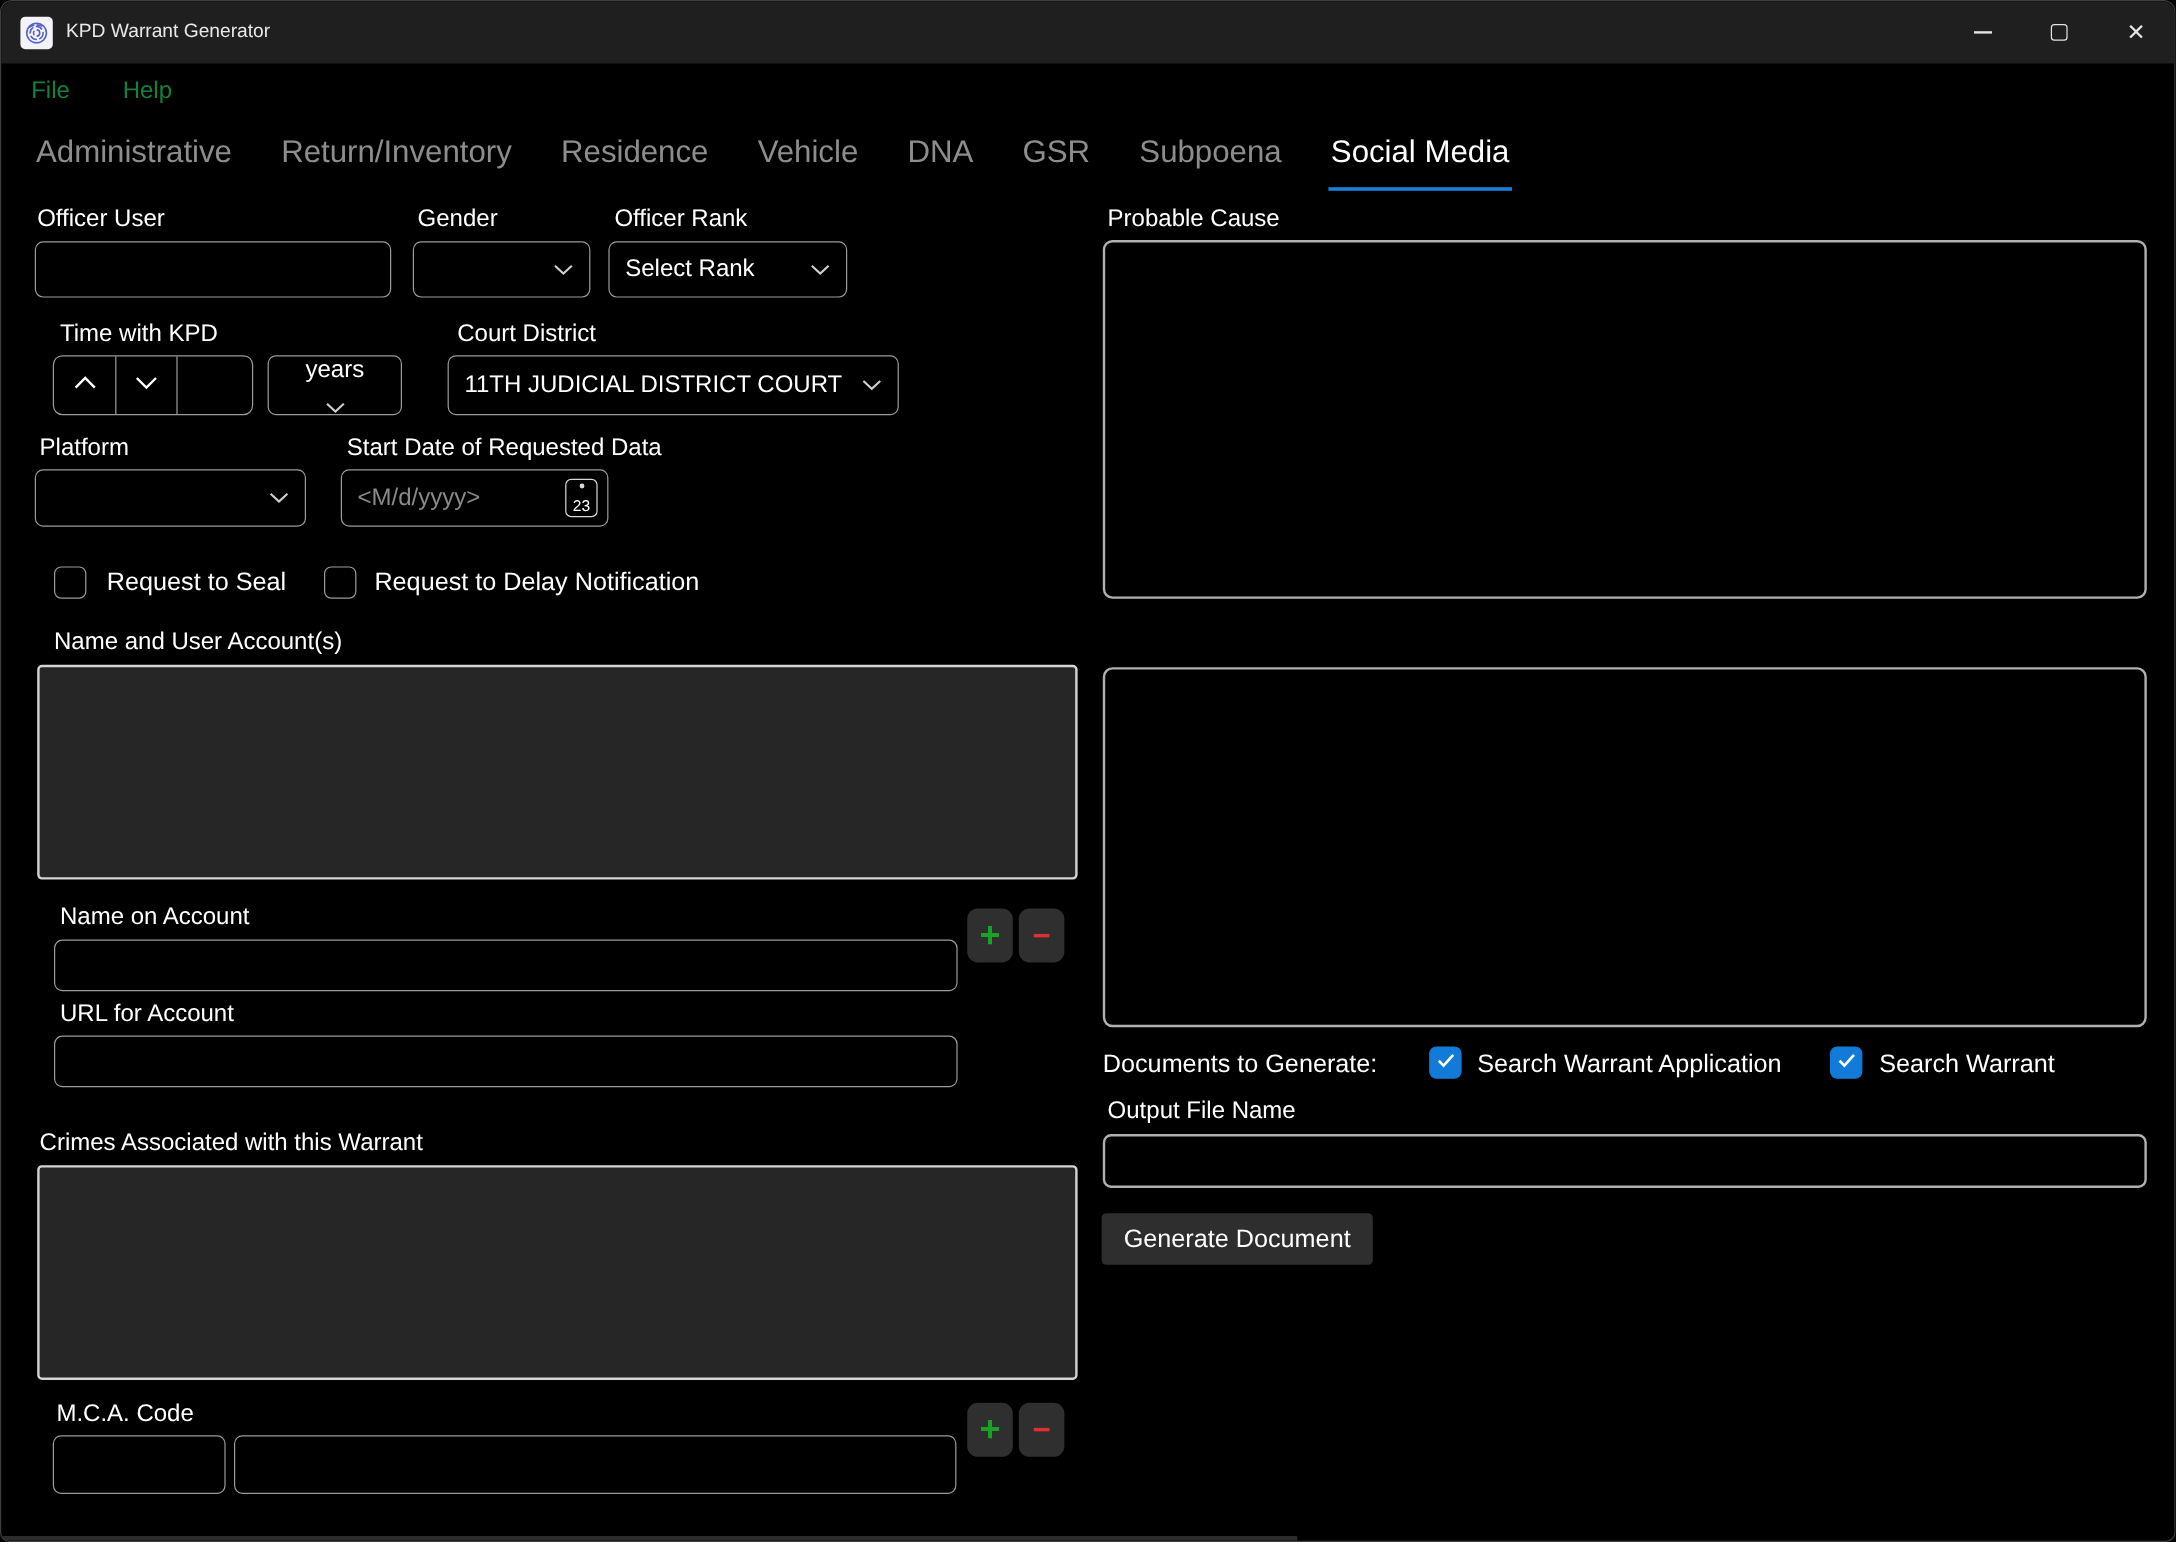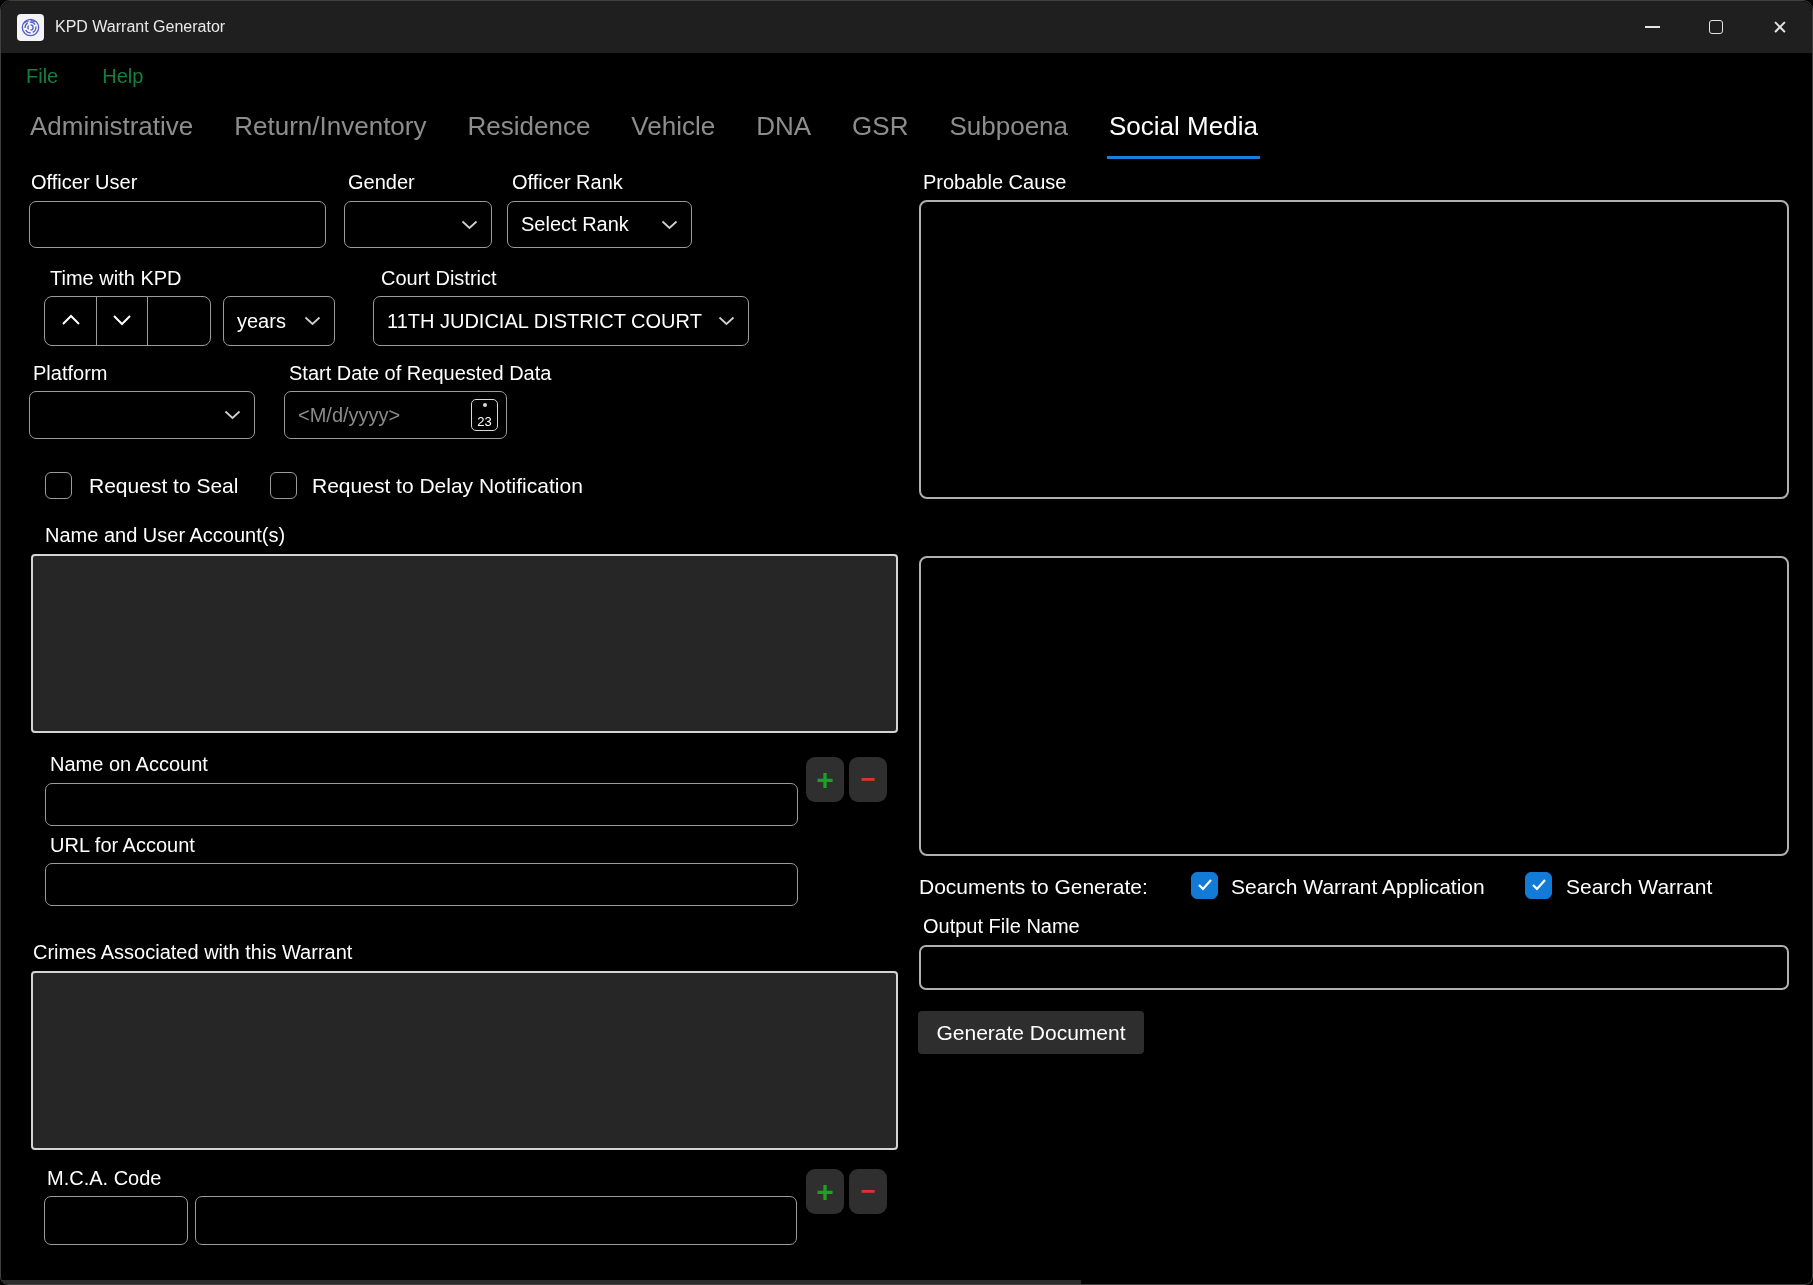--- a/index.html
+++ b/index.html
@@ -111,21 +111,21 @@
   <div class="select" style="left:343px;top:200px;width:148px;height:47px;">
     <span class="txt"></span>
     <span class="chev">
         <svg width="17" height="10">
           <polyline points="1.5,1.5 8.5,8 15.5,1.5" stroke="#cfcfcf" stroke-width="1.8" fill="none"></polyline>
         </svg>
       </span>
   </div>
 
   <span class="lbl" style="left:511px;top:170px;">Officer Rank</span>
-  <div class="select" style="left:506px;top:200px;width:185px;height:47px;">
+  <div class="select" style="left:506px;top:200px;width:199px;height:47px;">
     <span class="txt">Select Rank</span>
     <span class="chev">
         <svg width="17" height="10">
           <polyline points="1.5,1.5 8.5,8 15.5,1.5" stroke="#cfcfcf" stroke-width="1.8" fill="none"></polyline>
         </svg>
       </span>
   </div>
 
   <span class="lbl" style="left:49px;top:266px;">Time with KPD</span>
   <div class="stepper" style="left:43px;top:295px;width:167px;height:50px;">
@@ -136,21 +136,21 @@
     </div>
     <div class="cell b" style="width:51px;">
       <span><svg width="20" height="12">
             <polyline points="2,2 10,10 18,2" stroke="#ffffff" stroke-width="2" fill="none"></polyline>
           </svg></span>
     </div>
     <div class="cell" style="width:60px;">
       <span></span>
     </div>
   </div>
-  <div class="select" style="left:222px;top:295px;width:112px;height:50px;">
+  <div class="select" style="left:222px;top:295px;width:112px;height:50px;flex-direction:column;">
     <span class="txt">years</span>
     <span class="chev">
         <svg width="17" height="10">
           <polyline points="1.5,1.5 8.5,8 15.5,1.5" stroke="#cfcfcf" stroke-width="1.8" fill="none"></polyline>
         </svg>
       </span>
   </div>
 
   <span class="lbl" style="left:380px;top:266px;">Court District</span>
   <div class="select" style="left:372px;top:295px;width:376px;height:50px;">

